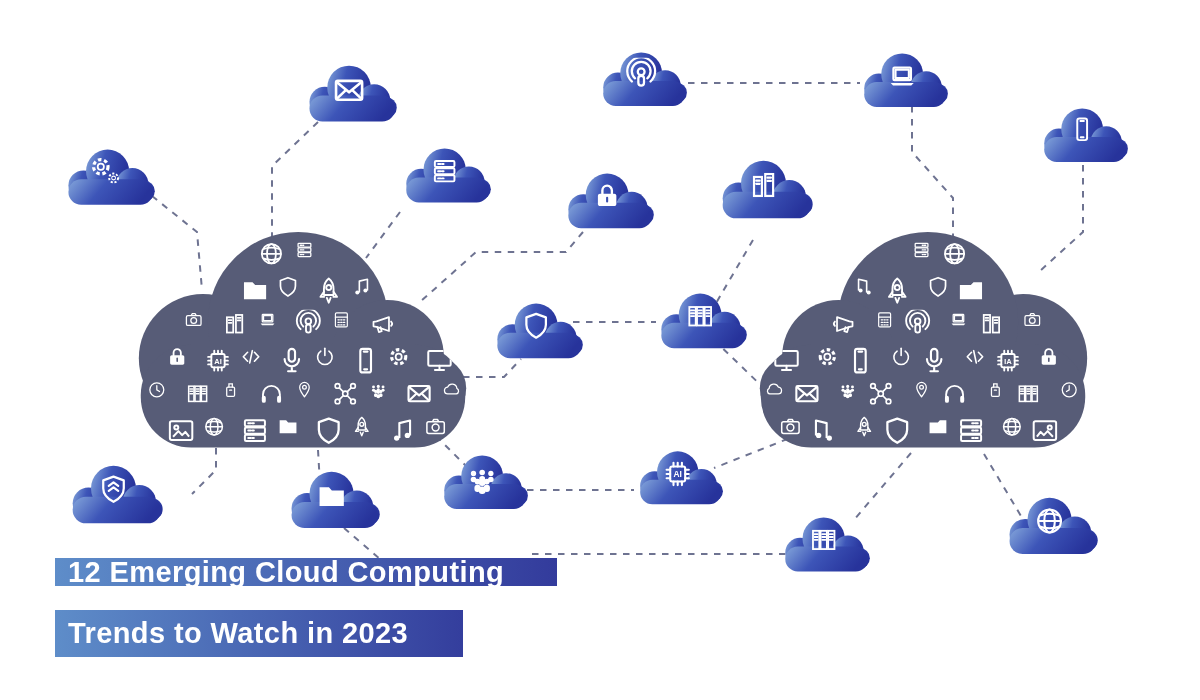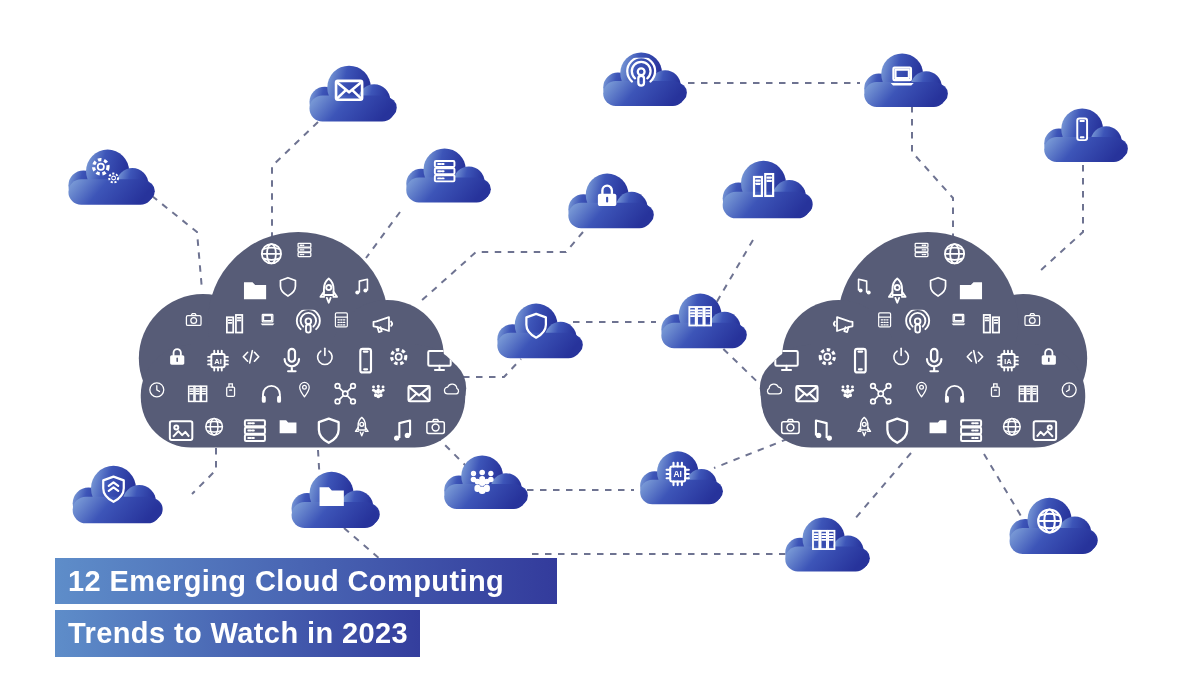--- a/index.html
+++ b/index.html
@@ -3,23 +3,23 @@
 <meta charset="utf-8">
 <style>
   html,body{margin:0;padding:0;background:#fff}
   #stage{position:relative;width:1200px;height:700px;background:#fff;overflow:hidden;
          font-family:"Liberation Sans",sans-serif}
   #connectors{position:absolute;left:0;top:0;z-index:1}
   .cloud{position:absolute;z-index:2}
   .banner{position:absolute;z-index:3;color:#fff;font-weight:700;font-size:29px;
           letter-spacing:.4px;display:flex;align-items:center;padding-left:13px;
           box-sizing:border-box;white-space:nowrap}
-  #banner1{left:55px;top:558px;width:502px;height:46px;
+  #banner1{left:55px;top:558px;width:502px;height:28px;
            background:linear-gradient(90deg,var(--bgrad-a,#5E8DC9),var(--bgrad-b,#333B9C))}
-  #banner2{left:55px;top:610px;width:365px;height:47px;
+  #banner2{left:55px;top:610px;width:408px;height:47px;
            background:linear-gradient(90deg,var(--bgrad-a,#5E8DC9),var(--bgrad-c,#343E9D))}
   #defs-holder{position:absolute;width:0;height:0;overflow:hidden}
 </style>
 </head>
 <body>
 
 <svg id="defs-holder" aria-hidden="true">
   <defs>
     <linearGradient id="cgrad" x1="0" y1="0" x2="1" y2="0.25">
       <stop offset="0" stop-color="#84A6DB"></stop>

